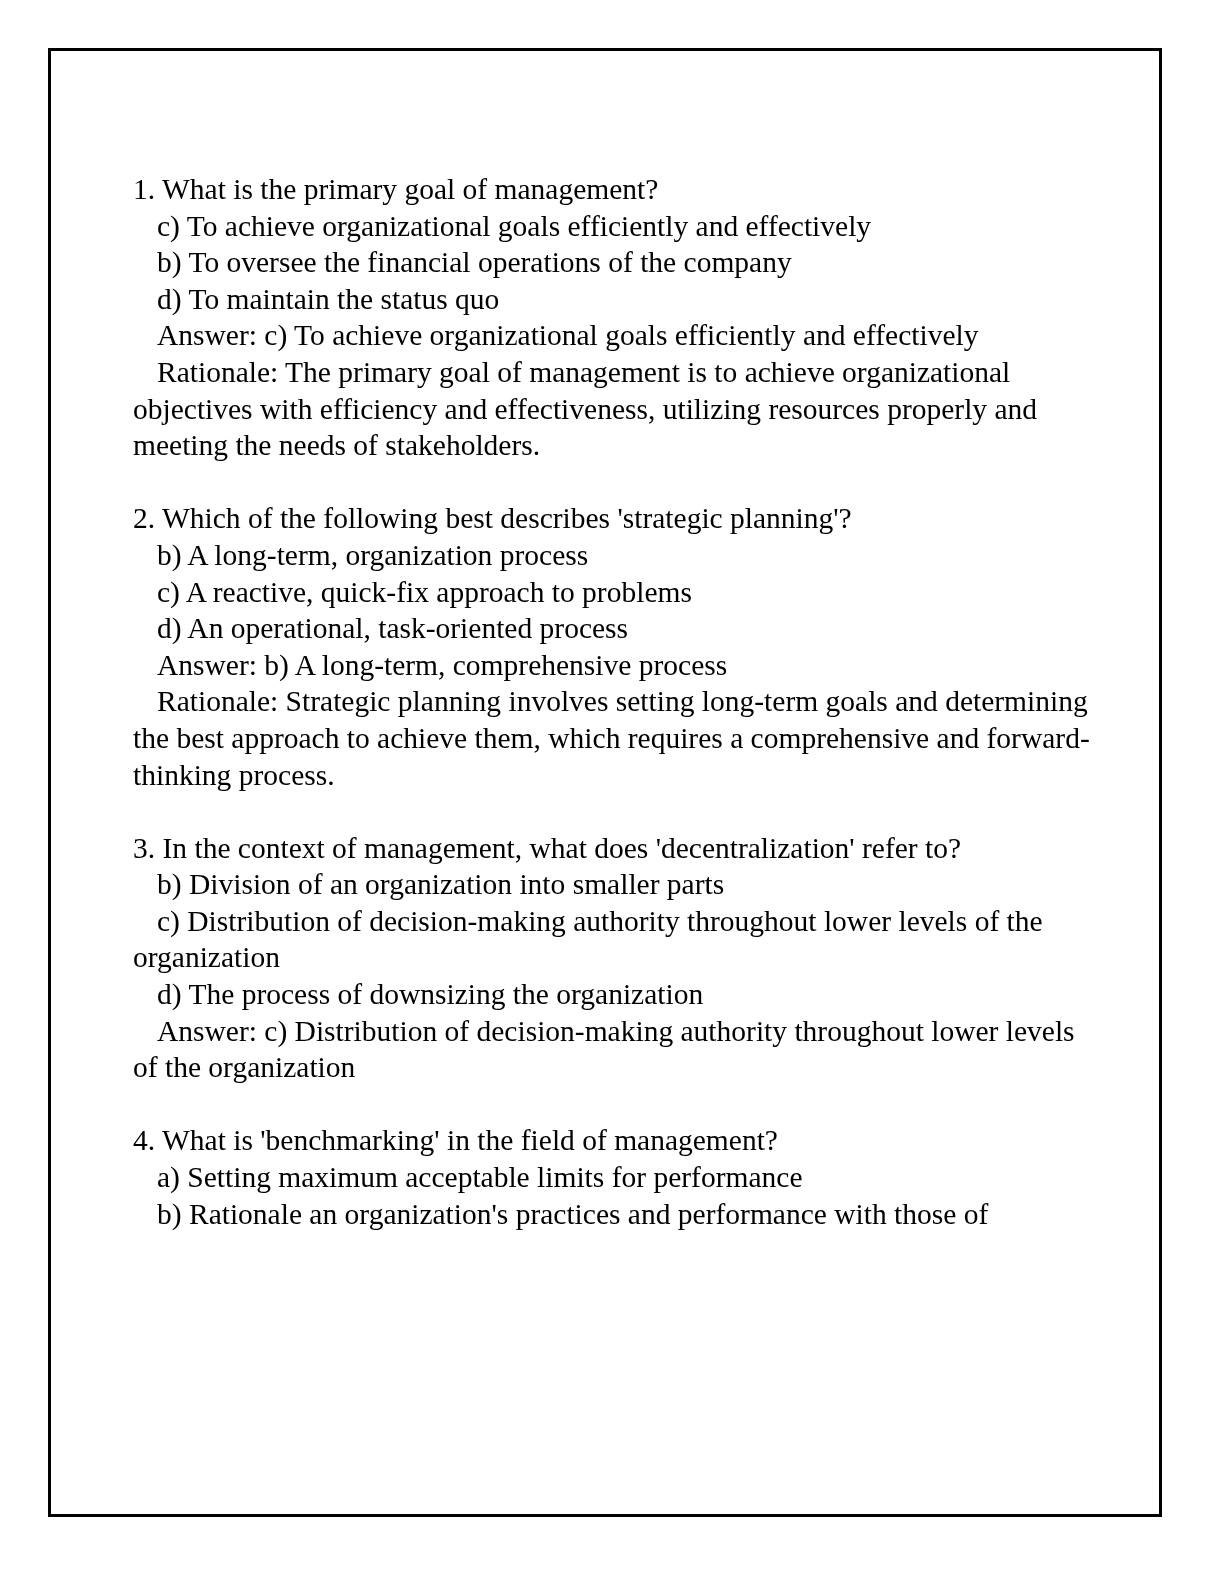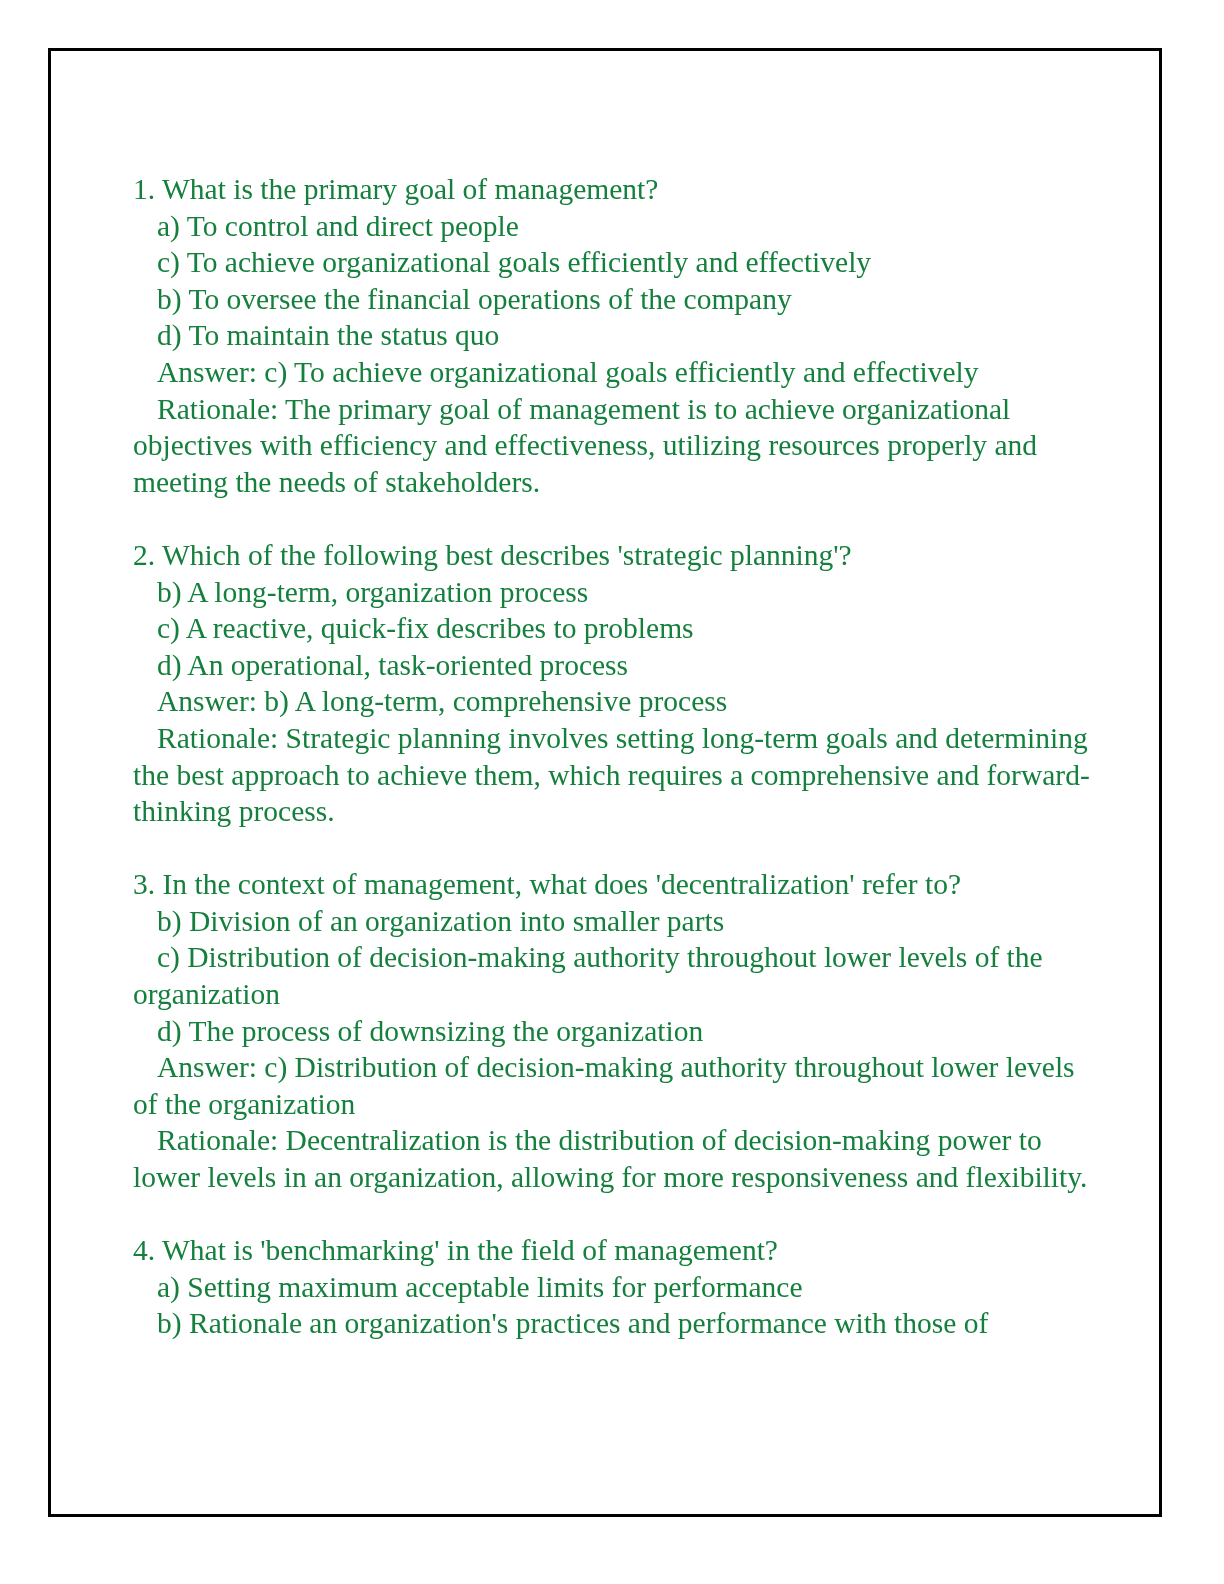--- a/index.html
+++ b/index.html
@@ -4,61 +4,59 @@
 <style>
   html, body { margin:0; padding:0; background:#ffffff; }
   body { width:1224px; height:1584px; position:relative; overflow:hidden; }
   .page-frame {
     position:absolute; left:48px; top:48px; width:1114px; height:1469px;
     border:3px solid #000; box-sizing:border-box; background:#fff;
   }
   .content {
     position:absolute; left:133px; top:171px; width:960px;
     font-family:"Liberation Serif", "DejaVu Serif", serif;
-    font-size:29.5px; line-height:36.6px; color:#15803d;
+    font-size:29.5px; line-height:36.6px; color:#000000;
   }
   .line { white-space:pre-wrap; margin:0; }
   .indent { text-indent:24px; }
   .gap { height:36.6px; }
 </style>
 </head>
 <body>
 
 <div class="page-frame"></div>
 
 <div class="content">
 
   <div>
     <p class="line">1. What is the primary goal of management?</p>
-    <p class="line indent">a) To control and direct people</p>
     <p class="line indent">c) To achieve organizational goals efficiently and effectively</p>
     <p class="line indent">b) To oversee the financial operations of the company</p>
     <p class="line indent">d) To maintain the status quo</p>
     <p class="line indent">Answer: c) To achieve organizational goals efficiently and effectively</p>
     <p class="line indent">Rationale: The primary goal of management is to achieve organizational objectives with efficiency and effectiveness, utilizing resources properly and meeting the needs of stakeholders.</p>
   </div>
   <div class="gap"></div>
 
   <div>
     <p class="line">2. Which of the following best describes 'strategic planning'?</p>
     <p class="line indent">b) A long-term, organization process</p>
-    <p class="line indent">c) A reactive, quick-fix describes to problems</p>
+    <p class="line indent">c) A reactive, quick-fix approach to problems</p>
     <p class="line indent">d) An operational, task-oriented process</p>
     <p class="line indent">Answer: b) A long-term, comprehensive process</p>
     <p class="line indent">Rationale: Strategic planning involves setting long-term goals and determining the best approach to achieve them, which requires a comprehensive and forward-thinking process.</p>
   </div>
   <div class="gap"></div>
 
   <div>
     <p class="line">3. In the context of management, what does 'decentralization' refer to?</p>
     <p class="line indent">b) Division of an organization into smaller parts</p>
     <p class="line indent">c) Distribution of decision-making authority throughout lower levels of the organization</p>
     <p class="line indent">d) The process of downsizing the organization</p>
     <p class="line indent">Answer: c) Distribution of decision-making authority throughout lower levels of the organization</p>
-    <p class="line indent">Rationale: Decentralization is the distribution of decision-making power to lower levels in an organization, allowing for more responsiveness and flexibility.</p>
   </div>
   <div class="gap"></div>
 
   <div>
     <p class="line">4. What is 'benchmarking' in the field of management?</p>
     <p class="line indent">a) Setting maximum acceptable limits for performance</p>
     <p class="line indent">b) Rationale an organization's practices and performance with those of</p>
   </div>
 
 </div>

